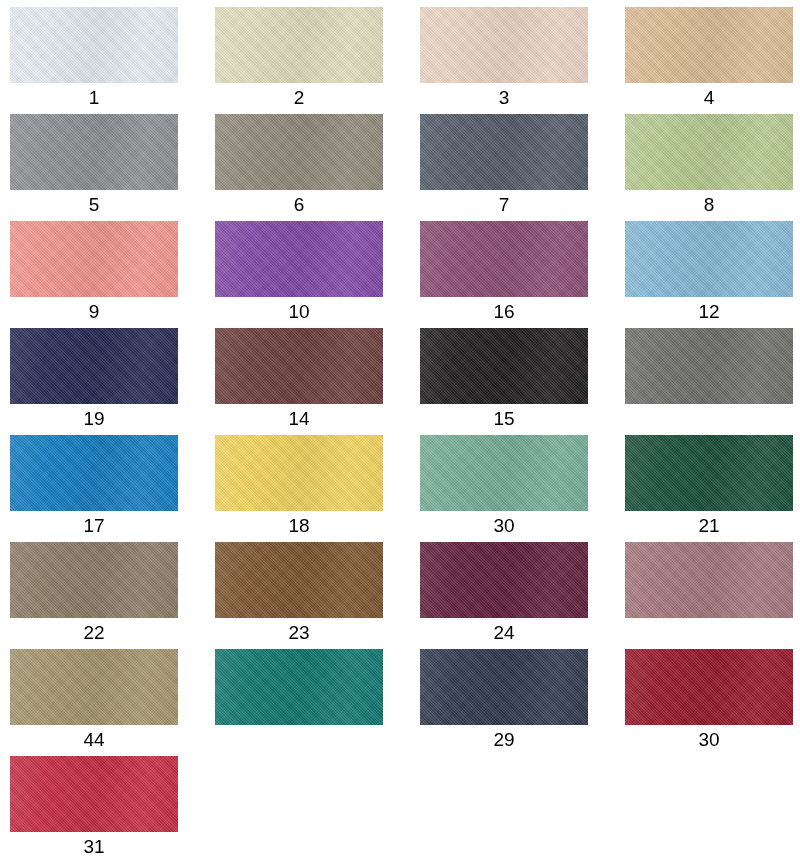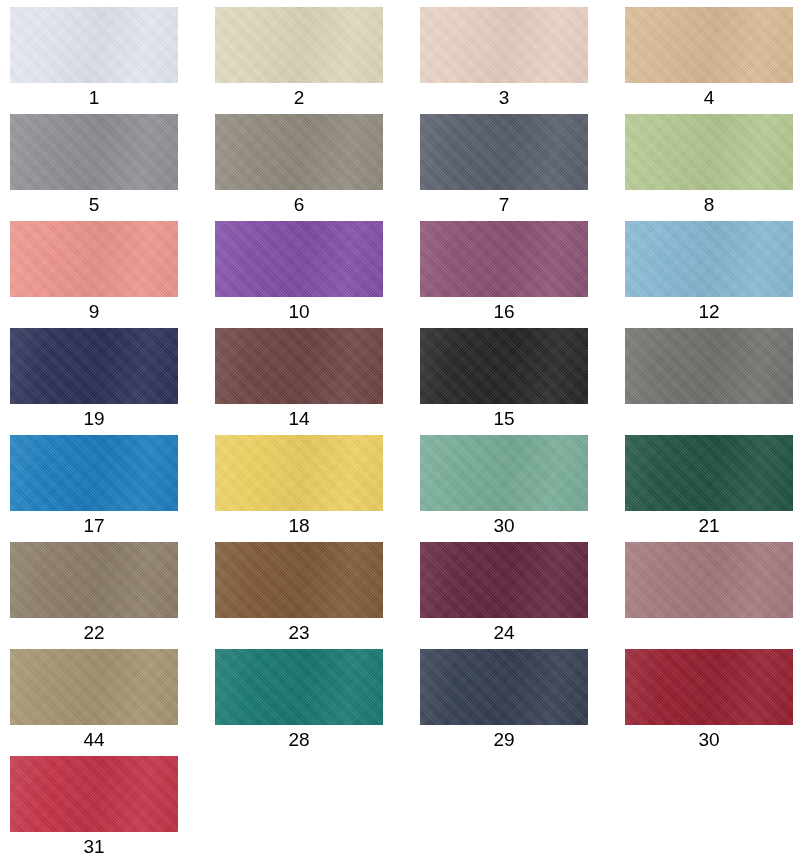--- a/index.html
+++ b/index.html
@@ -189,21 +189,20 @@
       </div>
       <div class="swatch-cell">
         <div class="swatch-chip" title="#a5777c" style="background-color: rgb(165, 119, 124);"></div>
       </div>
       <div class="swatch-cell">
         <div class="swatch-chip" title="#a5956e" style="background-color: rgb(165, 149, 110);"></div>
         <div class="swatch-label">44</div>
       </div>
       <div class="swatch-cell">
         <div class="swatch-chip" title="#11776e" style="background-color: rgb(17, 119, 110);"></div>
-        <div class="swatch-label">28</div>
       </div>
       <div class="swatch-cell">
         <div class="swatch-chip" title="#2f3a4d" style="background-color: rgb(47, 58, 77);"></div>
         <div class="swatch-label">29</div>
       </div>
       <div class="swatch-cell">
         <div class="swatch-chip" title="#96182a" style="background-color: rgb(150, 24, 42);"></div>
         <div class="swatch-label">30</div>
       </div>
       <div class="swatch-cell">

